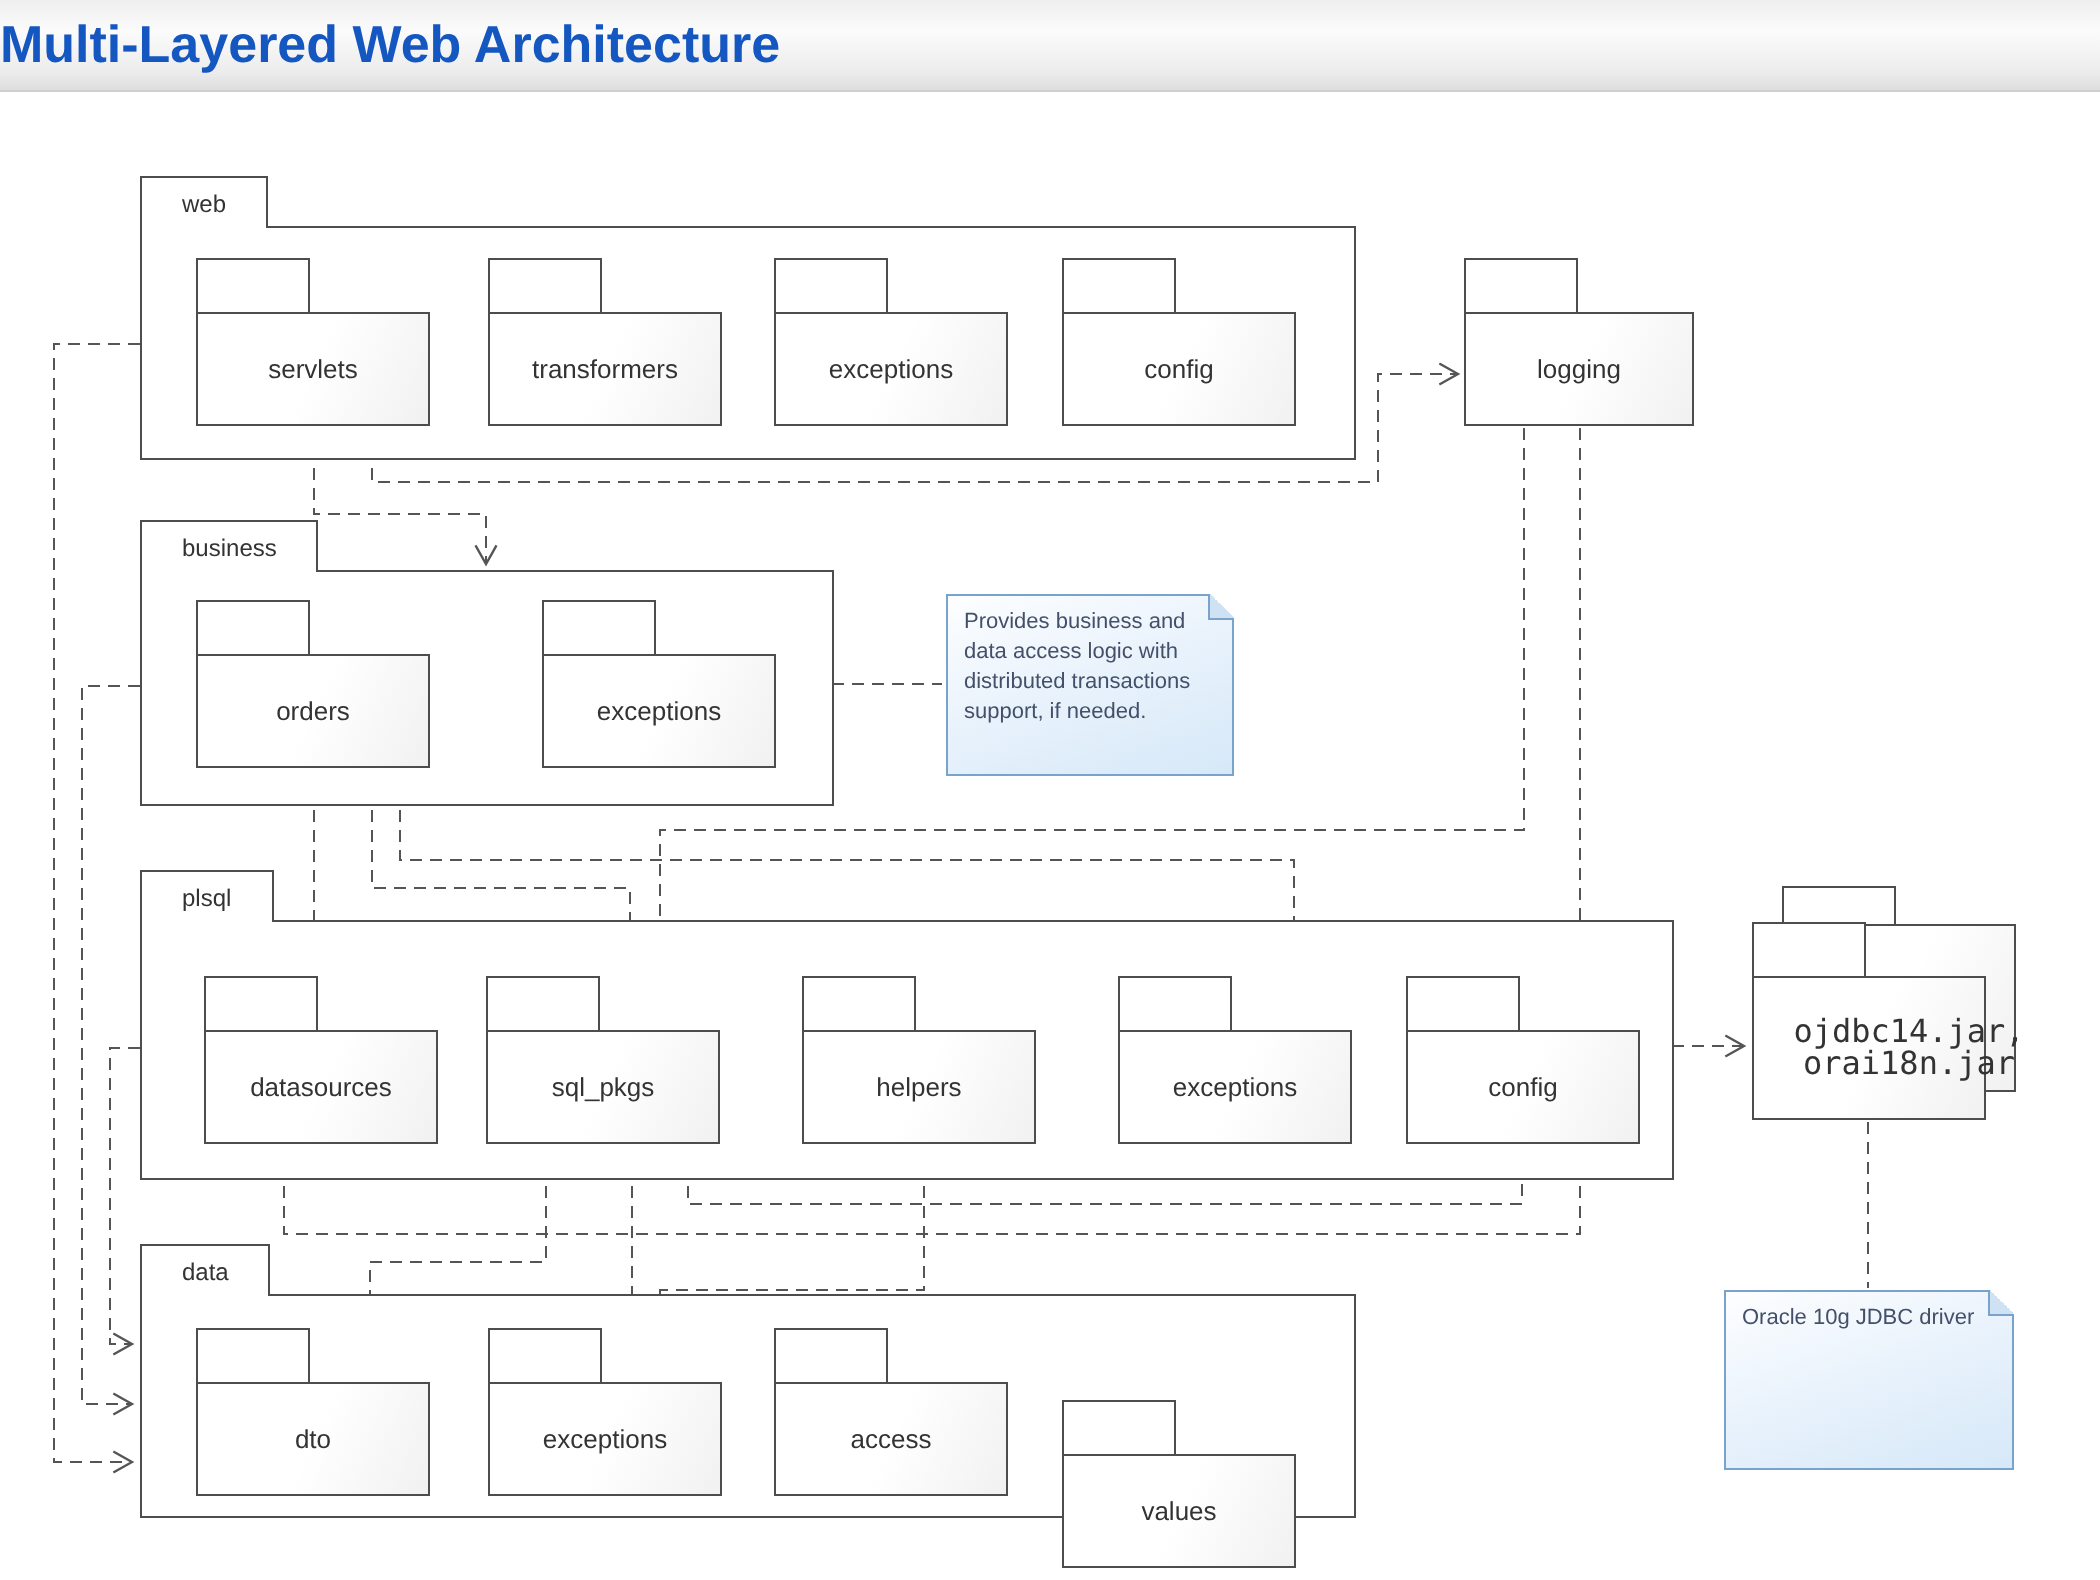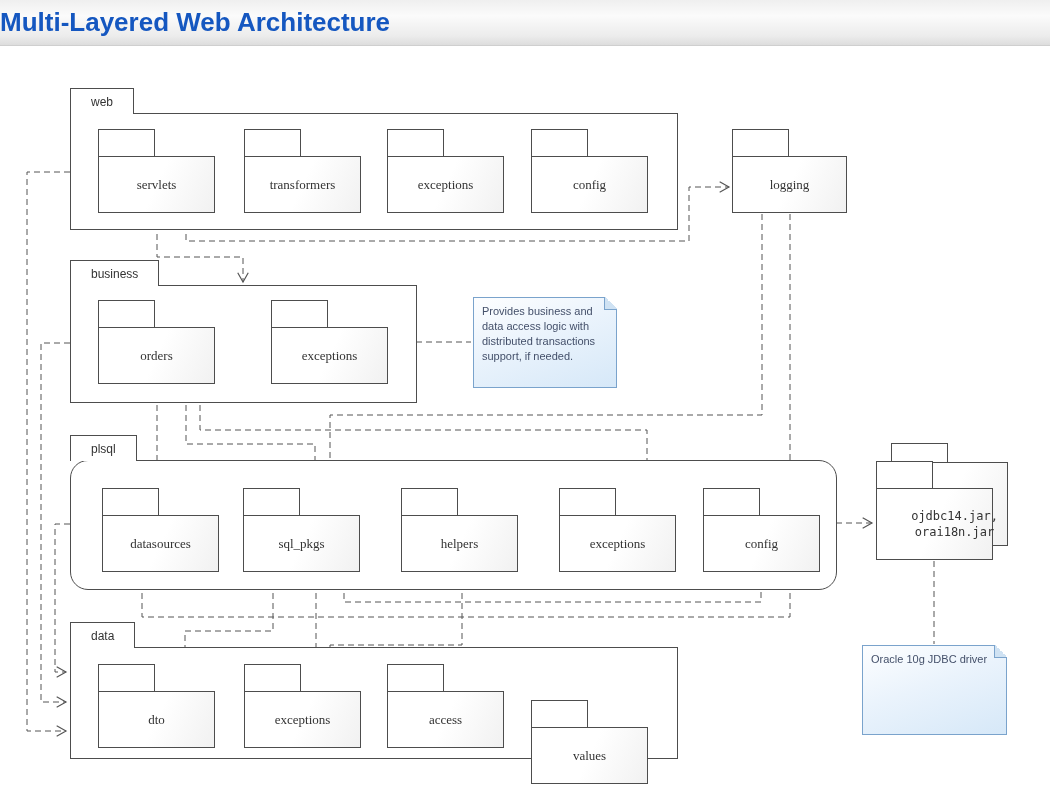--- a/index.html
+++ b/index.html
@@ -13,22 +13,22 @@
   
   .layer{position:absolute;border:1px solid #4d4d4d;background:#fff;}
   .layer-tab{position:absolute;top:-26px;left:-1px;height:26px;border:1px solid #4d4d4d;border-bottom:none;
              background:#fff;font-size:12px;color:#333;line-height:26px;padding:0 20px;box-sizing:border-box;}
   
   .pkg{position:absolute;}
   .pkg-body{position:absolute;left:0;top:0;width:100%;height:100%;border:1px solid #4d4d4d;
             background:linear-gradient(115deg,#ffffff 50%,#f1f1f1 100%);
             display:flex;align-items:center;justify-content:center;box-sizing:border-box;}
   .pkg-tab{position:absolute;left:0;width:57px;border:1px solid #4d4d4d;background:#fff;box-sizing:border-box;}
-  .pkg-label{font-size:13px;color:#333;text-align:center;font-family:Liberation Serif, serif;}
-  .pkg-label.mono{font-family:"DejaVu Sans Mono","Liberation Mono",monospace;font-size:12px;line-height:16px;margin-left:40px;}
+  .pkg-label{font-size:13px;color:#333;text-align:center;}
+  .pkg-label.mono{font-family:"DejaVu Sans Mono","Liberation Mono",monospace;font-size:16px;line-height:16px;margin-left:40px;}
   
   .note{position:absolute;border:1px solid #7aa3cc;box-sizing:border-box;
         background:linear-gradient(160deg,#fdfeff 0%,#eaf3fc 45%,#d6e8f8 100%);
         font-size:11px;line-height:15px;color:#44506a;padding:6px 8px;}
   .note .fold{position:absolute;top:-1px;right:-1px;width:13px;height:13px;
         background:linear-gradient(225deg,#ffffff 0%,#ffffff 50%,#cfe2f3 50%,#cfe2f3 100%);
         border-left:1px solid #7aa3cc;border-bottom:1px solid #7aa3cc;box-sizing:border-box;}
   
   #wires{position:absolute;left:0;top:0;pointer-events:none;}
   #wires polyline{fill:none;stroke:#555;stroke-width:1;stroke-dasharray:6 4;}
@@ -104,21 +104,21 @@
         <div class="pkg-body">
           <span class="pkg-label">orders</span>
         </div>
       </div>
       <div class="pkg" style="left: 271px; top: 327px; width: 117px; height: 57px;">
         <div class="pkg-tab" style="left: 0px; top: -27px; height: 28px;"></div>
         <div class="pkg-body">
           <span class="pkg-label">exceptions</span>
         </div>
       </div>
-      <div class="layer" style="left: 70px; top: 460px; width: 765px; height: 128px; border-radius: 18px;">
+      <div class="layer" style="left: 70px; top: 460px; width: 765px; height: 128px;">
         <div class="layer-tab">plsql</div>
       </div>
       <div class="pkg" style="left: 84px; top: 515px; width: 117px; height: 57px; margin-left: 18px;">
         <div class="pkg-tab" style="left: 0px; top: -27px; height: 28px;"></div>
         <div class="pkg-body">
           <span class="pkg-label">datasources</span>
         </div>
       </div>
       <div class="pkg" style="left: 243px; top: 515px; width: 117px; height: 57px;">
         <div class="pkg-tab" style="left: 0px; top: -27px; height: 28px;"></div>

